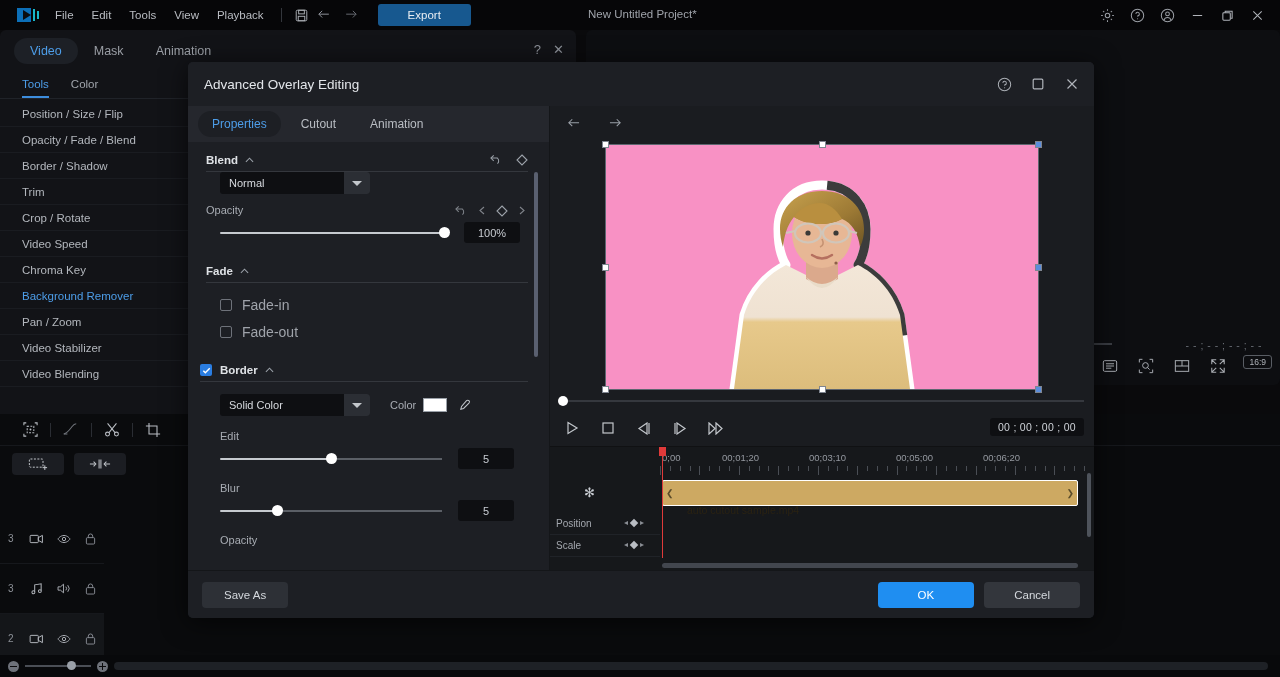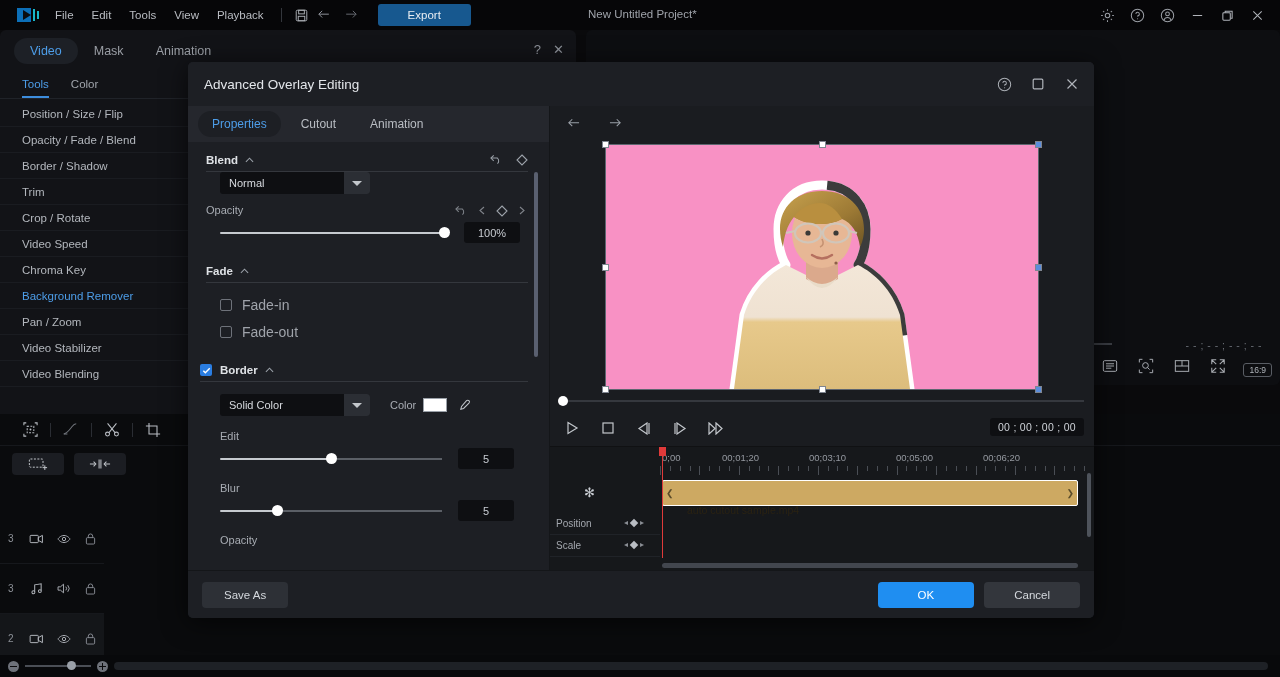--- a/index.html
+++ b/index.html
@@ -64,21 +64,21 @@
     background: linear-gradient(90deg,#e0552e,#b93fb0); padding: 1.5px 5px; border-radius: 6px;
     letter-spacing: .3px;
   }
 
   
   .prevstub {
     position: absolute; left: 586px; top: 30px; width: 694px; height: 355px;
     background: #0d0e11; border-radius: 6px;
   }
   .prevstub-bar {
-    position: absolute; right: 8px; bottom: 8px; display: flex; align-items: flex-end; gap: 14px;
+    position: absolute; right: 8px; bottom: 8px; display: flex; align-items: flex-start; gap: 14px;
   }
   .pb-ico { width: 22px; height: 22px; display: flex; align-items: center; justify-content: center; }
   .ratio-box {
     border: 1px solid #595d64; border-radius: 3px; font-size: 8.5px; color: #b0b4ba;
     padding: 1px 5px;
   }
   .prevstub-tc {
     position: absolute; right: 18px; bottom: 34px; font-size: 10.5px; color: #6a6e75; letter-spacing: .5px;
   }
   .prevstub-slider {

